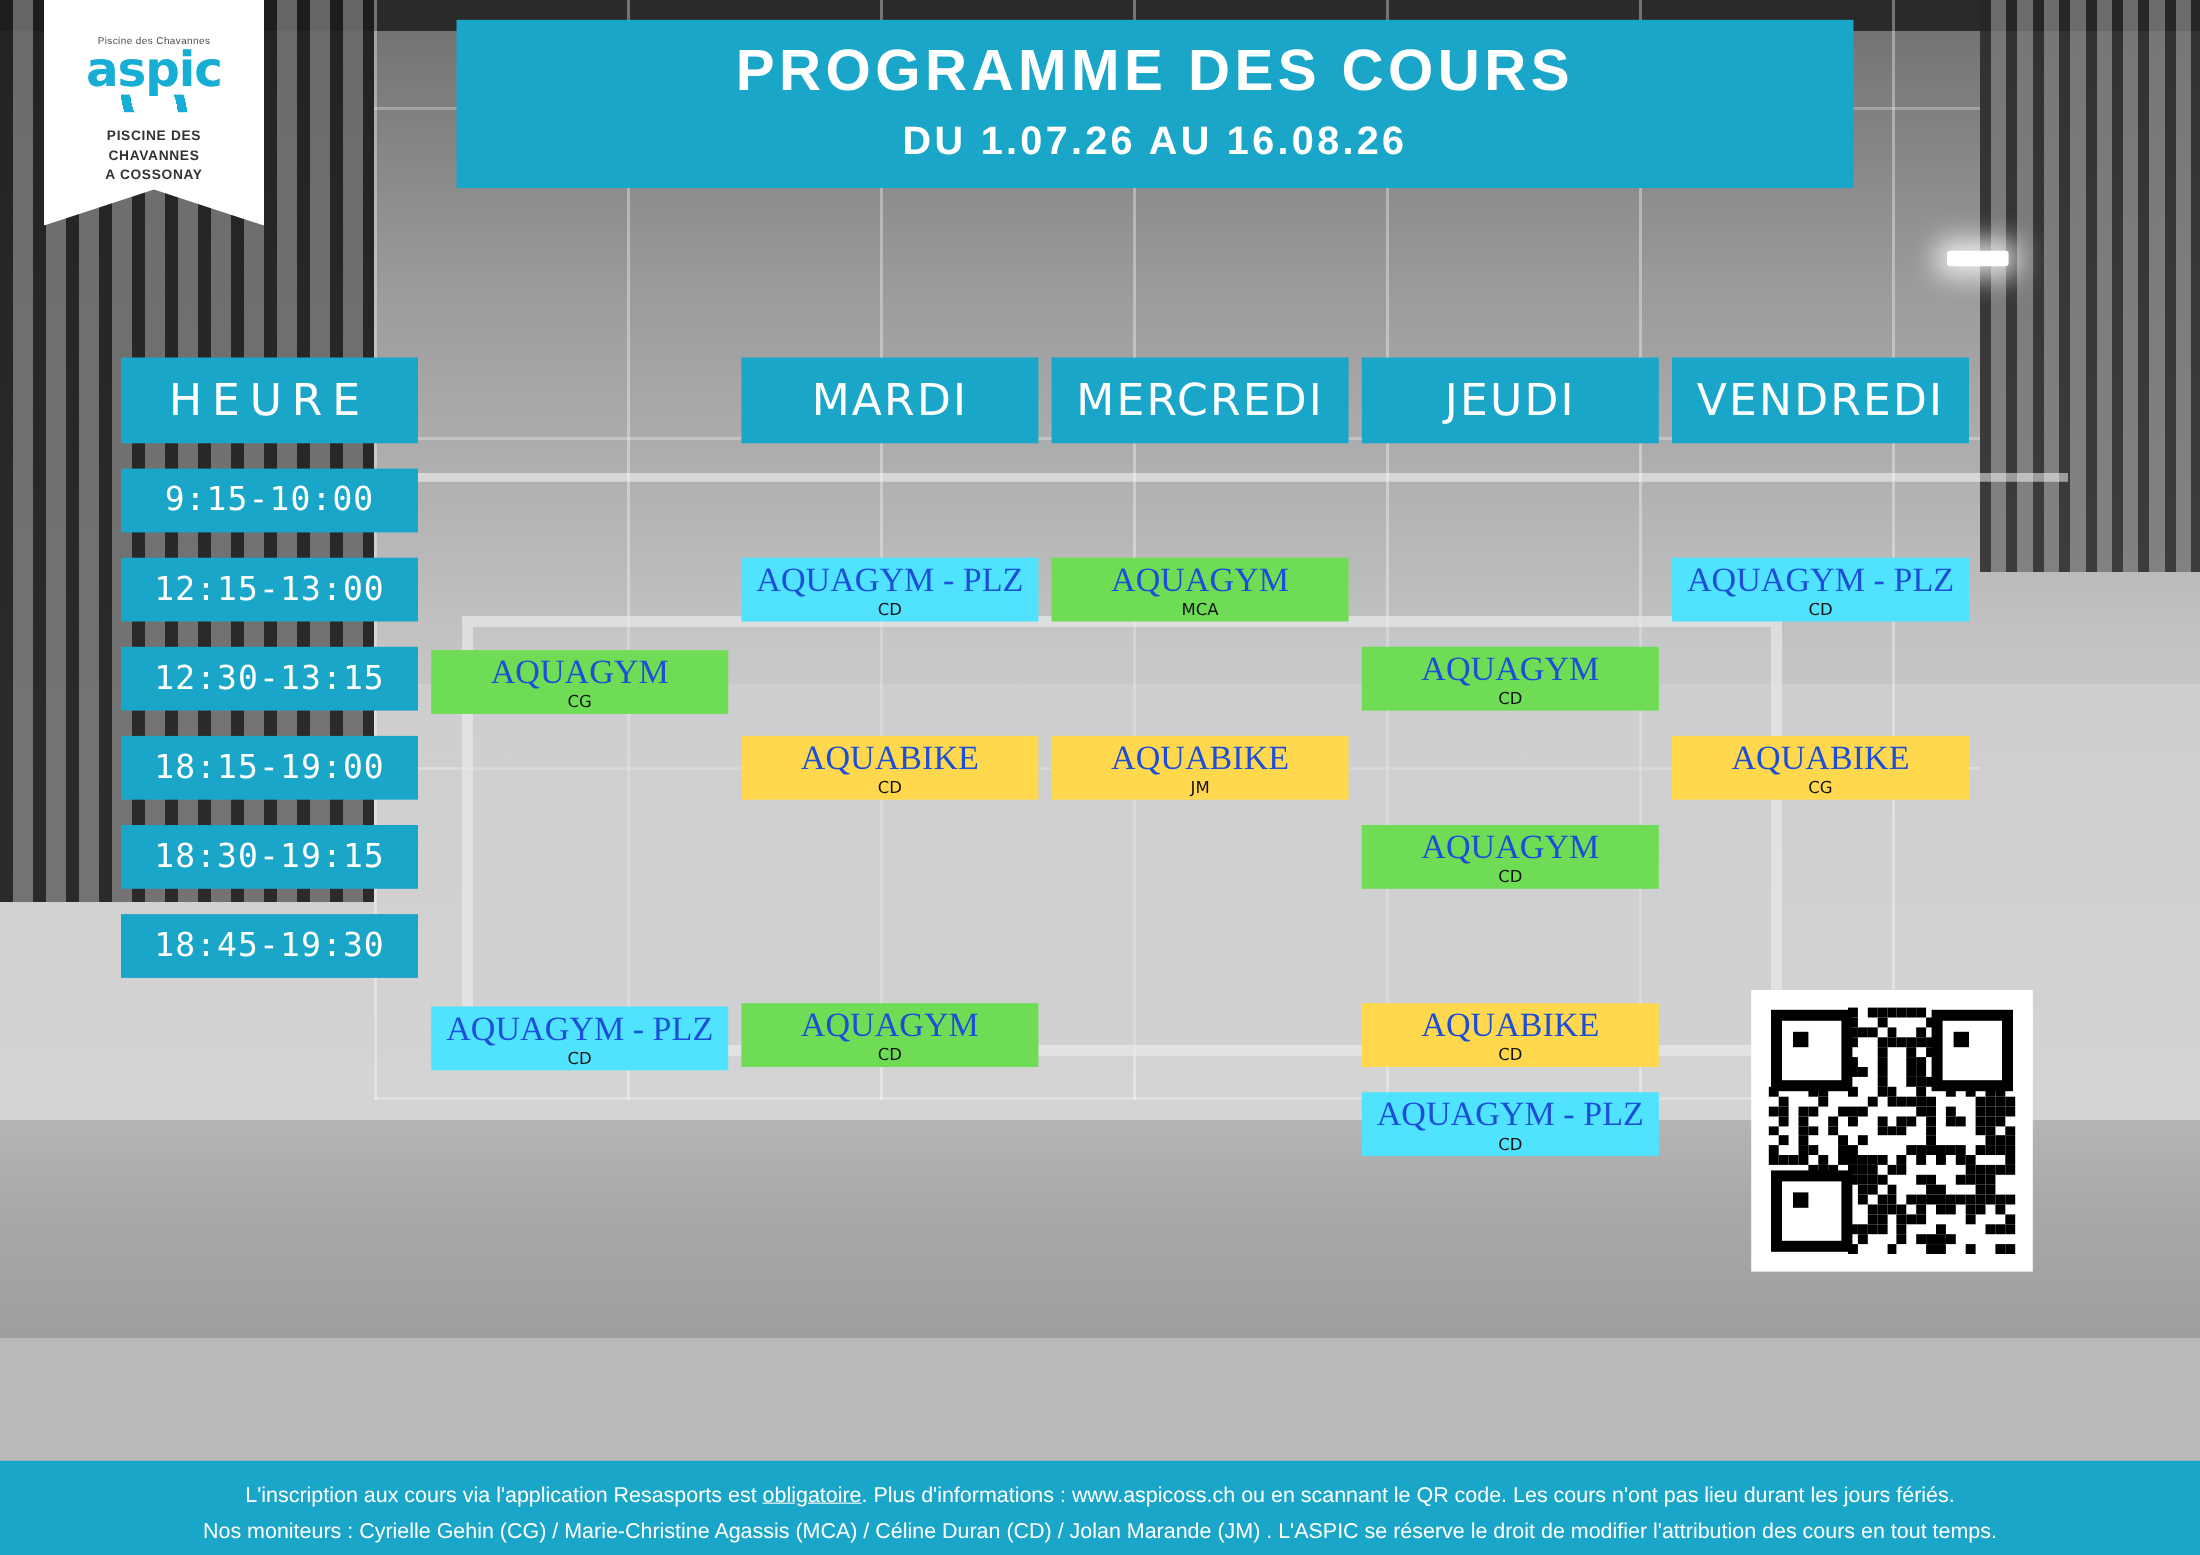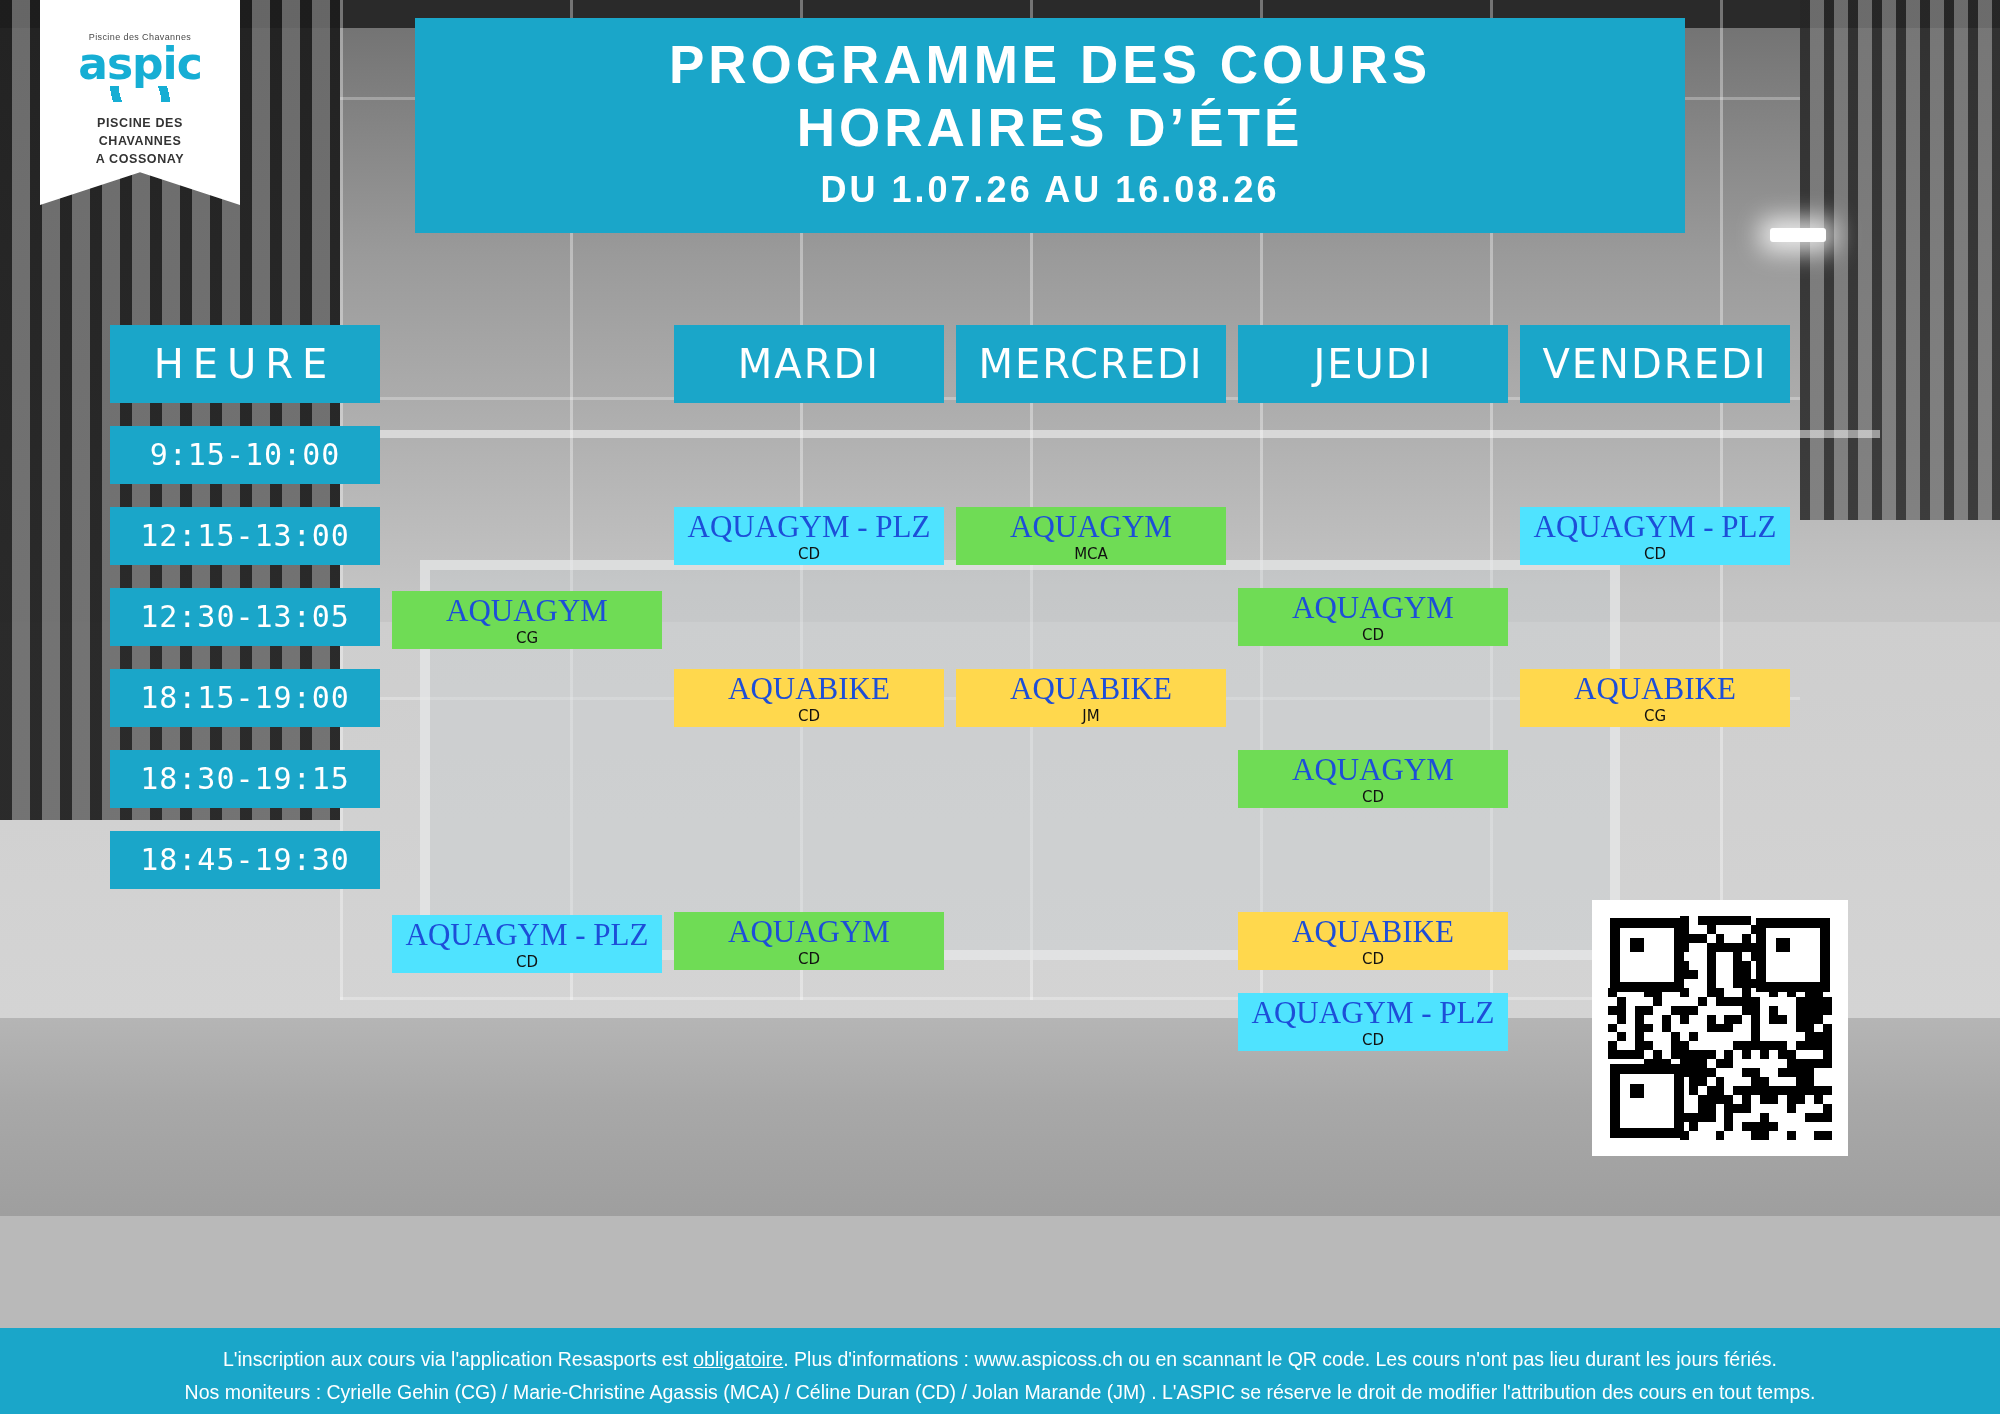--- a/index.html
+++ b/index.html
@@ -181,31 +181,30 @@
   <div class="small">Piscine des Chavannes</div>
   <div class="aspic">aspic</div>
   <div class="wave"></div>
   <div class="sub" style="white-space:pre-line">PISCINE DES
 CHAVANNES
 A COSSONAY</div>
 </div>
 
 <div class="header">
   <h1>PROGRAMME DES COURS</h1>
-  <h1>HORAIRES D’ÉTÉ</h1>
   <div class="sub">DU 1.07.26 AU 16.08.26</div>
 </div>
 
 <div class="grid">
   <div class="cols" id="cols">
       <div class="col col-heure">
         <div class="heurehead">HEURE</div>
         <div class="timecell">9:15-10:00</div>
         <div class="timecell">12:15-13:00</div>
-        <div class="timecell">12:30-13:05</div>
+        <div class="timecell">12:30-13:15</div>
         <div class="timecell">18:15-19:00</div>
         <div class="timecell">18:30-19:15</div>
         <div class="timecell">18:45-19:30</div>
       </div>
       <div class="col col-day">
         <div class="slot"></div>
         <div class="slot"></div>
         <div class="slot"></div>
         <div class="slot">
           <div class="course c-green">

